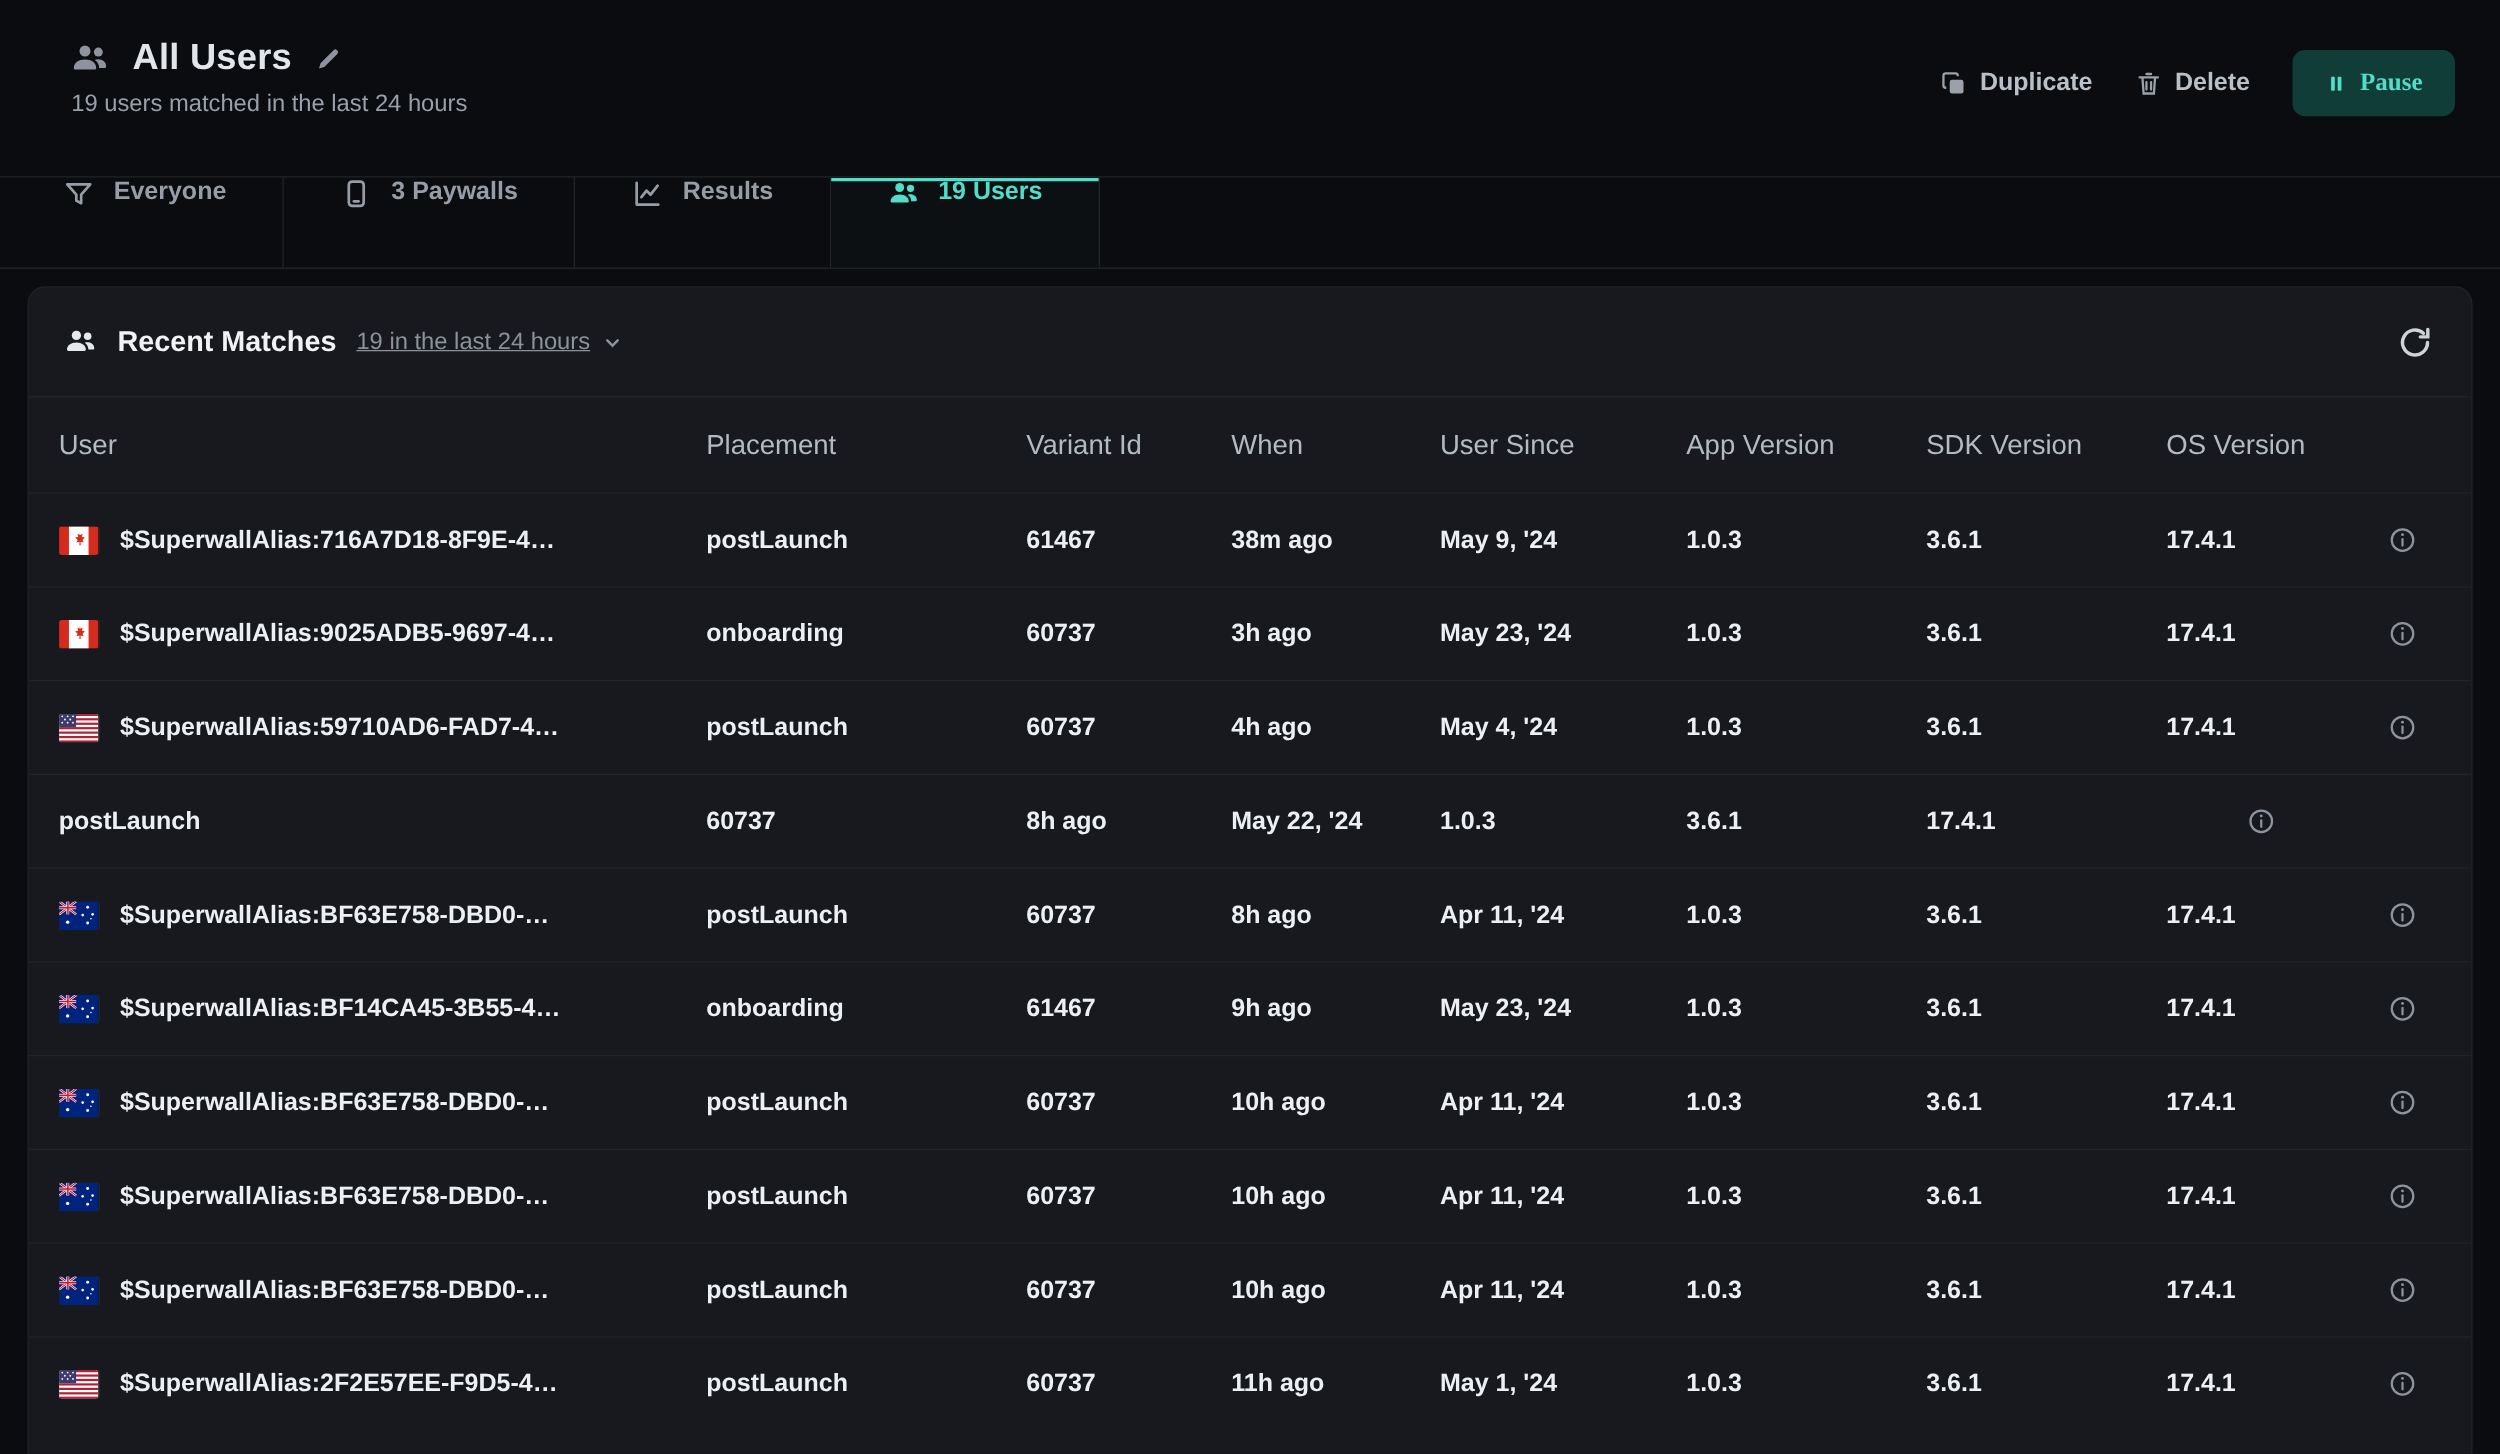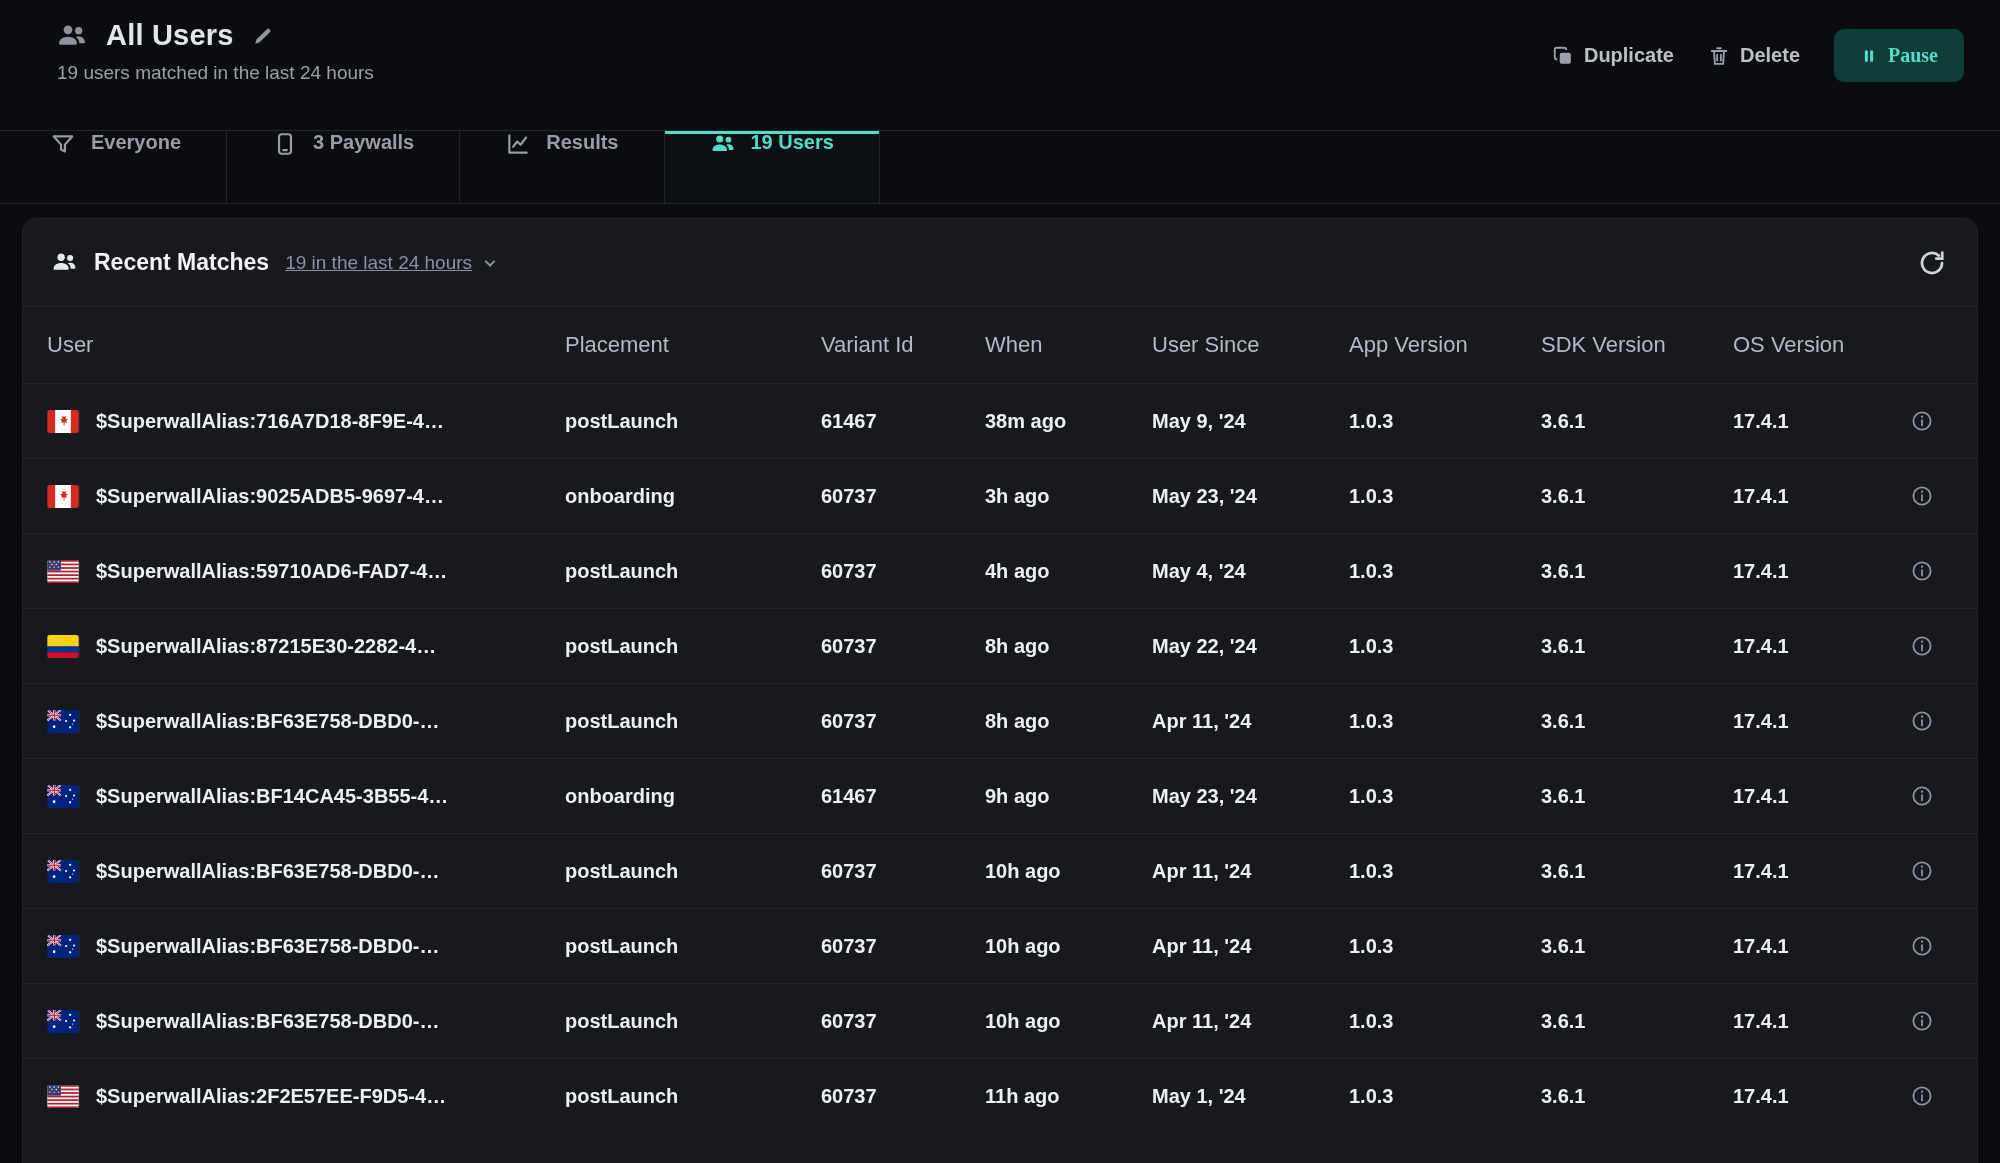--- a/index.html
+++ b/index.html
@@ -14,21 +14,21 @@
     --th:#b3bac2;
     --ghost:#b9c0c7;
   }
   *{margin:0;padding:0;box-sizing:border-box;}
   html,body{width:2000px;height:1163px;background:var(--page);
     font-family:"Liberation Sans","DejaVu Sans",sans-serif;color:var(--text);overflow:hidden;}
   .icon{display:inline-flex;flex:none;}
   .icon svg{width:100%;height:100%;display:block;}
 
   
-  .header{display:flex;justify-content:space-between;align-items:flex-start;padding:19px 36px 46px 56px;}
+  .header{display:flex;justify-content:space-between;align-items:flex-start;padding:30px 36px 46px 56px;}
   .title-row{display:flex;align-items:center;gap:18px;}
   .title-row .users-ic{width:32px;height:32px;color:#8d949d;}
   h1{font-size:29px;font-weight:600;color:#e2e6ea;letter-spacing:.2px;}
   .pencil-ic{width:22px;height:22px;color:#8d949d;cursor:pointer;}
   .subtitle{margin-top:10px;margin-left:1px;font-size:19px;color:var(--muted);}
   .header-actions{display:flex;align-items:center;gap:34px;margin-top:10px;}
   .ghost-btn{display:flex;align-items:center;gap:10px;background:none;border:none;color:var(--ghost);
     font-family:inherit;font-size:20px;font-weight:600;cursor:pointer;}
   .ghost-btn .icon{width:22px;height:22px;color:#9aa1aa;}
   .pause-btn{display:flex;align-items:center;gap:10px;background:var(--accent-bg);border:none;color:var(--accent);
@@ -300,30 +300,20 @@
       <span class="icon info-ic">
         <svg viewBox="0 0 24 24" fill="none" stroke="currentColor" stroke-width="1.8">
               <circle cx="12" cy="12" r="8.6"></circle>
               <path d="M12 11.2v5.2" stroke-linecap="round"></path>
               <circle cx="12" cy="7.7" r="1.15" fill="currentColor" stroke="none"></circle>
             </svg>
       </span>
     </div>
   </div>
       <div class="trow">
-    <div class="td user-cell">
-      <span class="flag">
-            <svg viewBox="0 0 30 22">
-              <rect width="30" height="11" fill="#fcd116"></rect>
-              <rect y="11" width="30" height="5.5" fill="#003893"></rect>
-              <rect y="16.5" width="30" height="5.5" fill="#ce1126"></rect>
-            </svg>
-          </span>
-      <span class="alias">$SuperwallAlias:87215E30-2282-4…</span>
-    </div>
     <div class="td">postLaunch</div>
     <div class="td">60737</div>
     <div class="td">8h ago</div>
     <div class="td">May 22, '24</div>
     <div class="td">1.0.3</div>
     <div class="td">3.6.1</div>
     <div class="td">17.4.1</div>
     <div class="td info-cell">
       <span class="icon info-ic">
         <svg viewBox="0 0 24 24" fill="none" stroke="currentColor" stroke-width="1.8">

